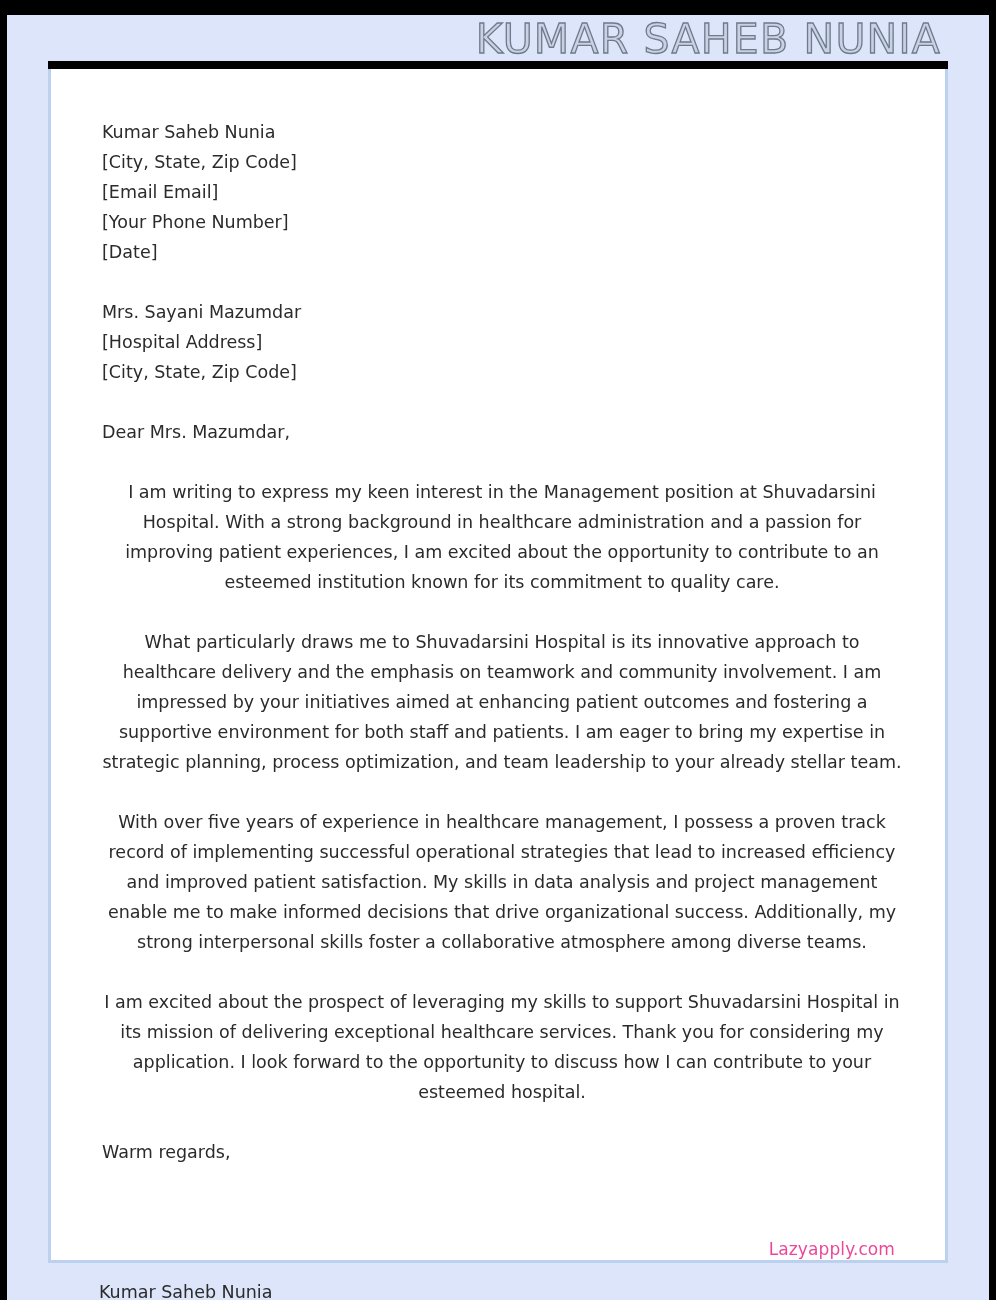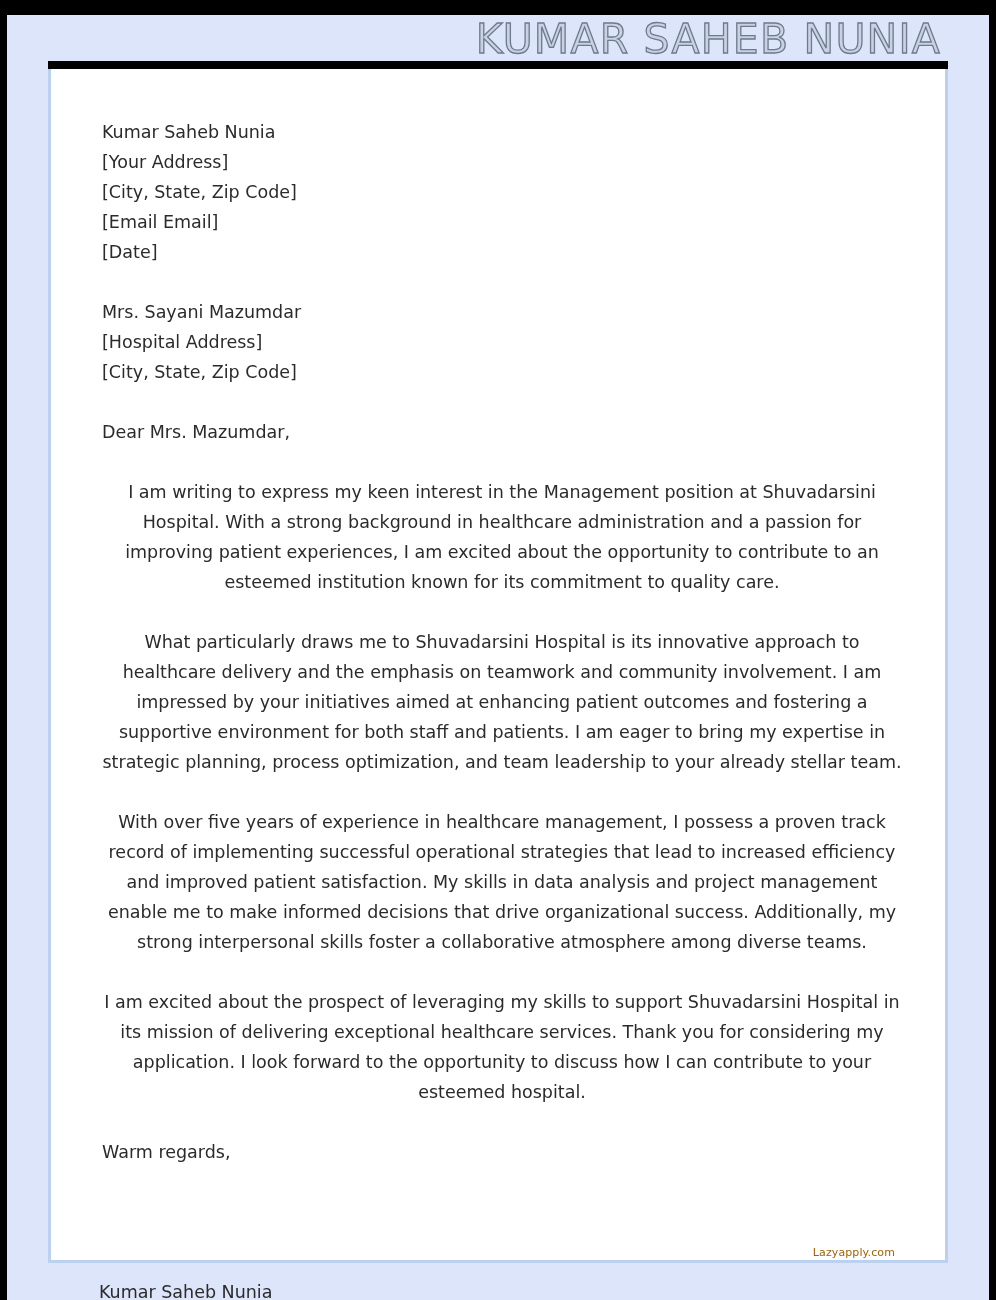--- a/index.html
+++ b/index.html
@@ -118,22 +118,22 @@
   .closing {
     margin: 0;
   }
 
   
   .watermark {
     position: absolute;
     right: 50px;
     bottom: 1px;
     font-family: "DejaVu Sans", sans-serif;
-    font-size: 11px;
-    color: #a16207;
+    font-size: 17px;
+    color: #ec4899;
     letter-spacing: 0.1px;
   }
 
   
   .signature-overflow {
     position: absolute;
     left: 92px;
     top: 1262px;
     font-family: "DejaVu Sans", sans-serif;
     font-size: 17.5px;
@@ -153,23 +153,23 @@
     </div>
 
     <div class="header-rule"></div>
 
     <div class="page">
       <div class="page-inner">
         <div class="letter-text">
 
           <div class="block">
             <span class="line">Kumar Saheb Nunia</span>
-            <span class="line">[Your Address]</span>
             <span class="line">[City, State, Zip Code]</span>
             <span class="line">[Email Email]</span>
+            <span class="line">[Your Phone Number]</span>
             <span class="line">[Date]</span>
           </div>
 
           <div class="block">
             <span class="line">Mrs. Sayani Mazumdar</span>
             <span class="line">[Hospital Address]</span>
             <span class="line">[City, State, Zip Code]</span>
           </div>
 
           <div class="salutation">Dear Mrs. Mazumdar,</div>

